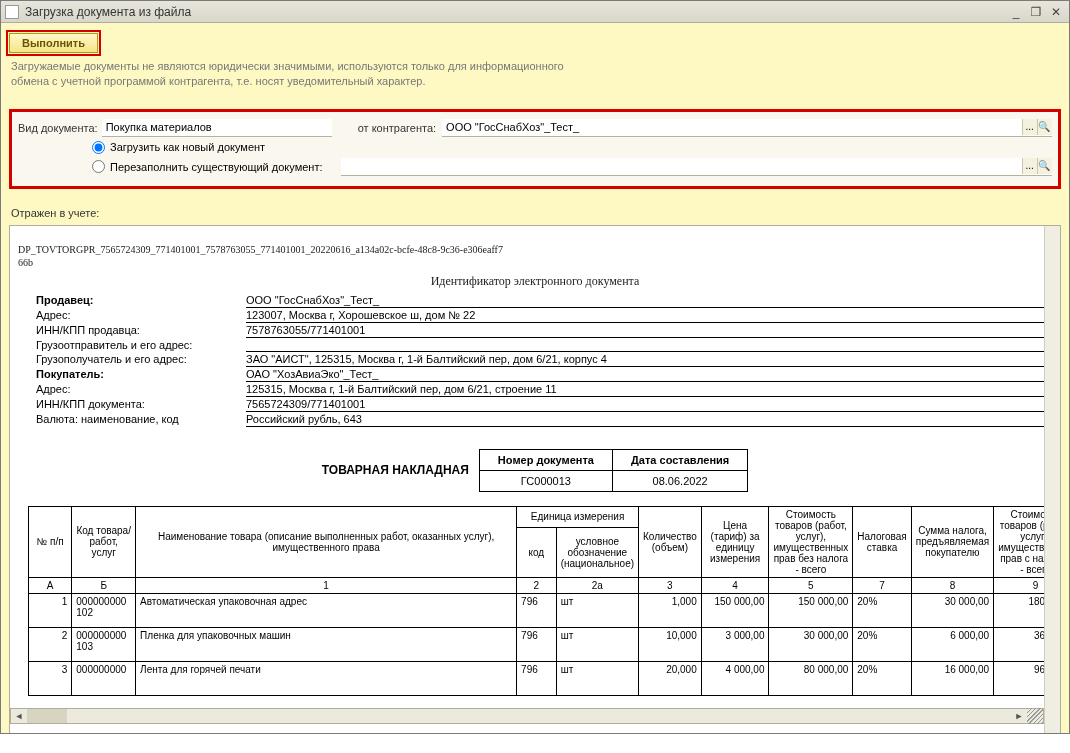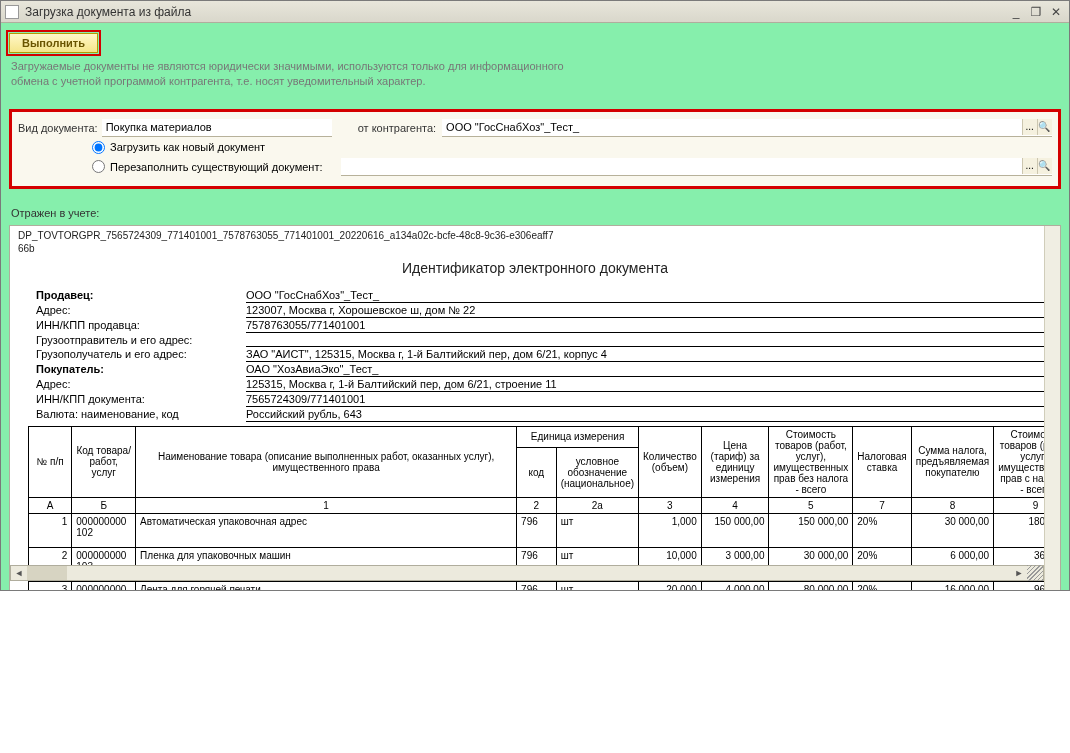--- a/index.html
+++ b/index.html
@@ -1,41 +1,41 @@
 <!DOCTYPE html>
 <html><head>
 <meta charset="utf-8">
 <style>
   * { box-sizing: border-box; }
   html, body { margin:0; padding:0; font-family: Arial, sans-serif; font-size:11px; }
   body { background:#fff; }
-  .window { width:1070px; height:591px; border:1px solid #7a7a7a; background:#86efac; position:relative; overflow:hidden; }
+  .window { width:1070px; height:734px; border:1px solid #7a7a7a; background:#fef9c3; position:relative; overflow:hidden; }
   .titlebar { height:22px; background:linear-gradient(#e8e6db,#d9d7cb); border-bottom:1px solid #b0ad9d; display:flex; align-items:center; padding:0 4px; font-size:12px; color:#333; }
   .titlebar .doc-icon { width:14px; height:14px; background:#fff; border:1px solid #999; margin-right:6px; }
   .titlebar .spacer { flex:1; }
   .win-btn { width:18px; height:16px; margin-left:2px; display:flex; align-items:center; justify-content:center; font-size:12px; color:#444; cursor:pointer; }
   .toolbar { padding:10px 8px 4px 8px; }
   .exec-btn { border:1px solid #b59a00; background:linear-gradient(#fff7c8,#f5e58a); padding:3px 12px; font-weight:bold; color:#6a5500; cursor:pointer; outline:2px solid #d40000; outline-offset:1px; display:inline-block; }
   .info-text { color:#777; padding:2px 10px 8px 10px; line-height:1.35; }
   .red-box { margin:12px 8px; border:3px solid #d40000; padding:4px 6px 8px 6px; background:#faf8ee; }
   .form-row { display:flex; align-items:center; margin:3px 0; }
   .lbl { color:#333; margin-right:4px; }
   .field { display:inline-flex; align-items:center; border-bottom:1px solid #b7b19a; height:18px; background:#fff; position:relative; }
   .field input { border:none; background:transparent; font-size:11px; padding:0 4px; outline:none; width:100%; }
   .field.small { width:230px; }
   .field.wide { flex:1; margin-left:2px; }
   .field-btn { width:16px; height:16px; font-size:10px; text-align:center; line-height:16px; border-left:1px solid #ccc6af; cursor:pointer; background:#f5f1df; }
   .radio-row { display:flex; align-items:center; margin:4px 0 2px 74px; }
   .radio-row input { margin:0 5px 0 0; }
   .reflected { padding:6px 10px; color:#333; }
   .content-pane { margin:0 8px 8px 8px; border:1px solid #b0ad9d; background:#fff; height:545px; overflow:auto; position:relative; }
-  .doc-header { font-size:10px; padding:4px 8px 0 8px; color:#222; }
+  .doc-header { font-size:10px; padding:18px 8px 0 8px; color:#222;font-family:Liberation Serif, serif; }
   .id-line { font-size:10px; }
   .id-sub { display:block; margin-top:2px; }
-  .edo-label { text-align:center; font-size:14px; margin:6px 0 12px 0; }
+  .edo-label { text-align:center; font-size:12px; margin:6px 0 4px 0; }
   .info-block { padding:0 12px 4px 26px; }
   .info-row { display:flex; font-size:11px; margin:0; }
   .info-row .ilbl { width:210px; padding:1px 0; }
   .info-row .ival { flex:1; border-bottom:1px solid #000; padding:1px 0; min-height:14px; }
   .bold { font-weight:bold; }
   .torg-box { display:flex; align-items:center; justify-content:center; margin:18px 0 14px 0; gap:10px; }
   .torg-title { font-weight:bold; font-size:12px; }
   .torg-table { border-collapse:collapse; }
   .torg-table td, .torg-table th { border:1px solid #000; padding:4px 18px; text-align:center; font-size:11px; }
   .data-table { border-collapse:collapse; width:1050px; margin:0 0 10px 18px; font-size:10px; }
@@ -153,20 +153,35 @@
         <div class="info-row">
           <div class="ilbl">ИНН/КПП документа:</div>
           <div class="ival">7565724309/771401001</div>
         </div>
         <div class="info-row">
           <div class="ilbl">Валюта: наименование, код</div>
           <div class="ival">Российский рубль, 643</div>
         </div>
       </div>
 
+    <div class="torg-box">
+      <span class="torg-title">ТОВАРНАЯ НАКЛАДНАЯ</span>
+      <table class="torg-table">
+        <tbody>
+            <tr>
+          <th>Номер документа</th>
+          <th>Дата составления</th>
+        </tr>
+        <tr>
+          <td>ГС000013</td>
+          <td>08.06.2022</td>
+        </tr>
+      </tbody>
+        </table>
+    </div>
 
     <table class="data-table">
       <thead>
         <tr>
           <th rowspan="2" class="col-num">№ п/п</th>
           <th rowspan="2" class="col-code">Код товара/ работ, услуг</th>
           <th rowspan="2" class="col-name">Наименование товара (описание выполненных работ, оказанных услуг), имущественного права</th>
           <th colspan="2">Единица измерения</th>
           <th rowspan="2" class="col-qty">Количество (объем)</th>
           <th rowspan="2" class="col-price">Цена (тариф) за единицу измерения</th>

